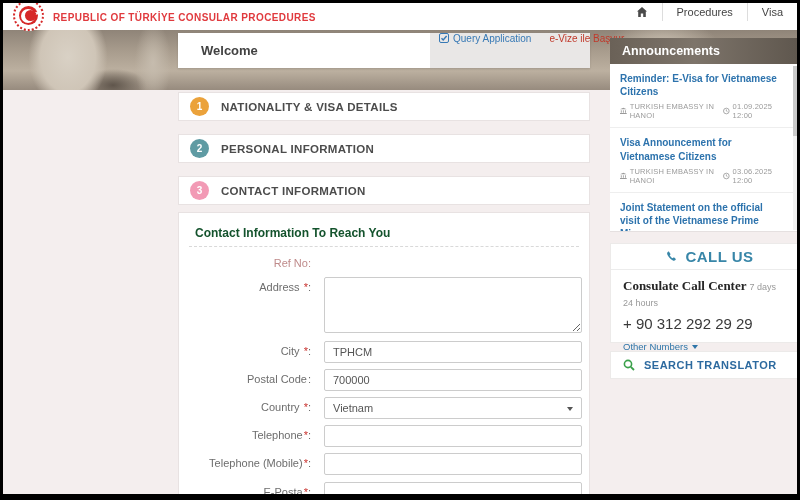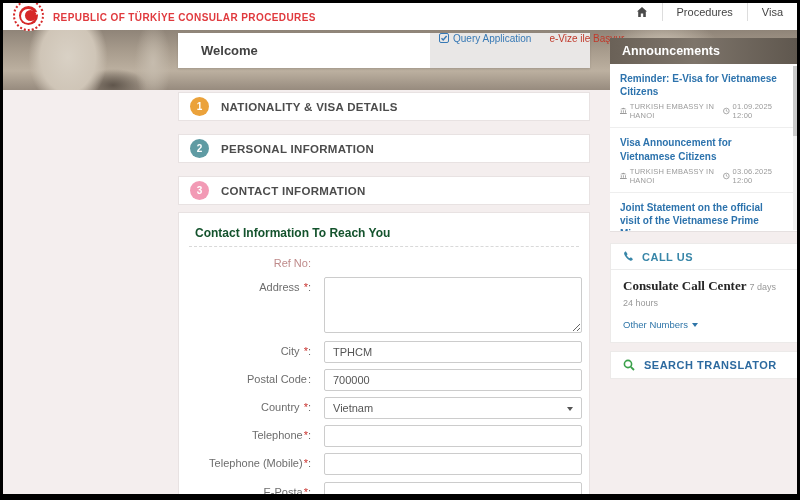--- a/index.html
+++ b/index.html
@@ -64,21 +64,21 @@
   .ann-list { position:absolute; left:607px; top:61px; width:188px; height:168px; background:#fff; z-index:10; overflow:hidden; border-bottom:1px solid #e5e0e0; }
   .ann-item { padding:8px 14px 7px 10px; border-top:1px solid #eee; cursor:pointer; }
   .ann-item:first-child { border-top:none; }
   .ann-title { font-size:10px; font-weight:600; color:#2d73ad; line-height:1.32; }
   .ann-meta { display:flex; justify-content:space-between; align-items:center; margin-top:4px; font-size:7.5px; color:#9a9a9a; letter-spacing:.2px; }
   .ann-meta .m { display:flex; align-items:center; gap:3px; }
   .ann-scrollbar { position:absolute; right:1px; top:2px; width:4px; height:164px; background:#f1f1f1; }
   .ann-thumb { position:absolute; top:0; width:4px; height:70px; background:#c9c9c9; }
 
   .callus-card { position:absolute; left:607px; top:240px; width:188px; height:100px; background:#fff; z-index:10; border:1px solid #eceae9; }
-  .callus-head { height:26px; display:flex; align-items:center; gap:8px; padding-left:12px; border-bottom:1px solid #ececec; color:#3886a8; font-size:11px; font-weight:700; letter-spacing:.5px; cursor:pointer; }
+  .callus-head { height:26px; display:flex; align-items:center; gap:8px; padding-left:12px; border-bottom:1px solid #ececec; color:#3886a8; font-size:15px; font-weight:700; letter-spacing:.5px; cursor:pointer;justify-content:center; }
   .callus-body { padding:8px 12px 0; }
   .cc-line { font-family:"Liberation Serif",serif; font-size:13px; font-weight:700; color:#262626; }
   .cc-hours { font-family:"Liberation Sans",sans-serif; font-size:9px; font-weight:400; color:#999; }
   .cc-phone { margin-top:5px; font-size:15px; color:#3a3a3a; }
   .other-numbers { margin-top:9px; font-size:9.5px; color:#2e75a8; display:flex; align-items:center; gap:4px; cursor:pointer; width:max-content; }
   .other-numbers .caret { width:0; height:0; border-left:3px solid transparent; border-right:3px solid transparent; border-top:4px solid #2e75a8; }
 
   .search-card { position:absolute; left:607px; top:348px; width:188px; height:28px; background:#fff; z-index:10; border:1px solid #eceae9; display:flex; align-items:center; gap:9px; padding-left:12px; cursor:pointer; }
   .search-label { font-size:11px; font-weight:700; color:#2d6a9f; letter-spacing:.5px; }
 
@@ -243,20 +243,21 @@
 
   <div class="callus-card">
     <div class="callus-head">
       <svg width="11" height="11" viewBox="0 0 12 12">
           <path d="M2.2 0.8 C1.4 1.6 1 2.4 1.3 3.4 C2 5.8 4.4 9 7.6 10.4 C8.6 10.8 9.5 10.6 10.3 9.8 C10.8 9.3 10.8 8.8 10.4 8.4 L9 7.2 C8.6 6.9 8.2 6.9 7.8 7.3 L7.2 7.9 C6 7.3 4.6 5.9 4 4.7 L4.6 4.1 C5 3.7 5 3.3 4.7 2.9 L3.5 1 C3.2 0.5 2.7 0.4 2.2 0.8 Z" fill="#3886a8"></path>
         </svg>
       <span>CALL US</span>
     </div>
     <div class="callus-body">
       <div class="cc-line"><span>Consulate Call Center</span> <span class="cc-hours">7 days 24 hours</span></div>
+      <div class="cc-phone">+ 90 312 292 29 29</div>
       <div class="other-numbers">
         <span>Other Numbers</span>
         <span class="caret"></span>
       </div>
     </div>
   </div>
 
   <div class="search-card">
     <svg width="12" height="12" viewBox="0 0 12 12">
         <circle cx="5" cy="5" r="3.6" fill="none" stroke="#3aa04a" stroke-width="1.6"></circle>

